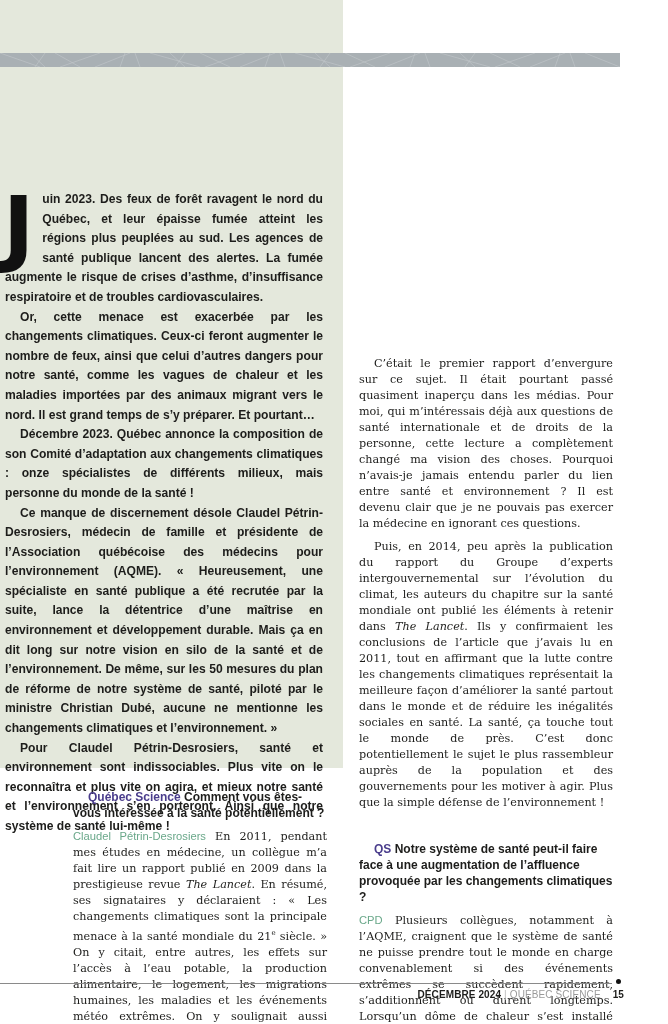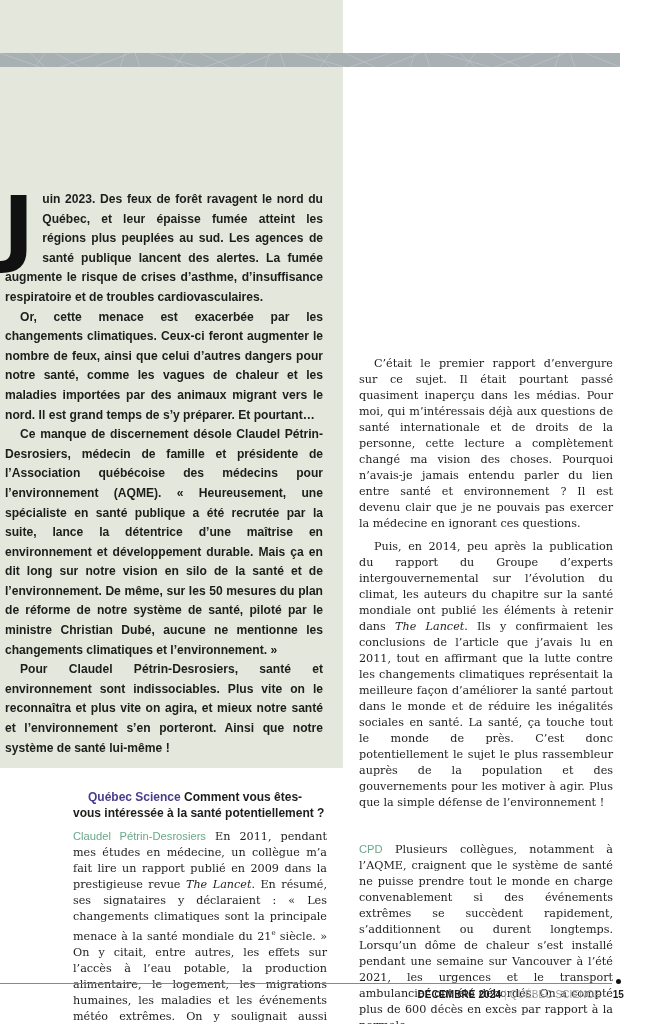--- a/index.html
+++ b/index.html
@@ -78,34 +78,36 @@
   <svg width="620" height="14" viewBox="0 0 620 14">
     <g stroke="#c3c8cb" stroke-width="0.6" fill="none">
       <path d="M0 0 L40 14 M30 0 L45 14 M45 0 L35 14 M55 0 L80 14 M60 14 L100 0 M95 14 L130 0 M120 14 L125 0 M135 0 L140 14 M150 0 L200 14 M170 0 L185 14 M185 0 L175 14 M200 0 L230 14 M205 14 L245 0 M240 14 L275 0 M265 14 L270 0 M280 0 L285 14 M295 0 L345 14 M315 0 L330 14 M330 0 L320 14 M345 0 L375 14 M350 14 L390 0 M385 14 L420 0 M410 14 L415 0 M425 0 L430 14 M440 0 L490 14 M460 0 L475 14 M475 0 L465 14 M490 0 L520 14 M495 14 L535 0 M530 14 L565 0 M555 14 L560 0 M570 0 L575 14 M585 0 L620 14"></path>
     </g>
   </svg>
 </div>
 
 <div class="intro">
   <p class="first"><span class="dropcap">J</span><span>uin 2023. Des feux de forêt ravagent le nord du Québec, et leur épaisse fumée atteint les régions plus peuplées au sud. Les agences de santé publique lancent des alertes. La fumée augmente le risque de crises d’asthme, d’insuffisance respiratoire et de troubles cardiovasculaires.</span></p>
   <p>Or, cette menace est exacerbée par les changements climatiques. Ceux-ci feront augmenter le nombre de feux, ainsi que celui d’autres dangers pour notre santé, comme les vagues de chaleur et les maladies importées par des animaux migrant vers le nord. Il est grand temps de s’y préparer. Et pourtant…</p>
+  <p>Décembre 2023. Québec annonce la composition de son Comité d’adaptation aux changements climatiques : onze spécialistes de différents milieux, mais personne du monde de la santé !</p>
   <p>Ce manque de discernement désole Claudel Pétrin-Desrosiers, médecin de famille et présidente de l’Association québécoise des médecins pour l’environnement (AQME). « Heureusement, une spécialiste en santé publique a été recrutée par la suite, lance la détentrice d’une maîtrise en environnement et développement durable. Mais ça en dit long sur notre vision en silo de la santé et de l’environnement. De même, sur les 50 mesures du plan de réforme de notre système de santé, piloté par le ministre Christian Dubé, aucune ne mentionne les changements climatiques et l’environnement. »</p>
   <p>Pour Claudel Pétrin-Desrosiers, santé et environnement sont indissociables. Plus vite on le reconnaîtra et plus vite on agira, et mieux notre santé et l’environnement s’en porteront. Ainsi que notre système de santé lui-même !</p>
 </div>
 
 <div class="col-left">
   <p class="q"><span class="tag">Québec Science</span><span> Comment vous êtes-vous intéressée à la santé potentiellement ?</span></p>
   <p class="noindent"><span class="speaker">Claudel Pétrin-Desrosiers</span><span> En 2011, pendant mes études en médecine, un collègue m’a fait lire un rapport publié en 2009 dans la prestigieuse revue </span><em>The Lancet</em><span>. En résumé, ses signataires y déclaraient : « Les changements climatiques sont la principale menace à la santé mondiale du 21</span><sup style="font-size:7px;">e</sup><span> siècle. » On y citait, entre autres, les effets sur l’accès à l’eau potable, la production alimentaire, le logement, les migrations humaines, les maladies et les événements météo extrêmes. On y soulignait aussi comment tout cela allait affecter de façon disproportionnée les régions les plus défavorisées du globe.</span></p>
 </div>
 
 <div class="col-right">
   <div style="height:32px;"></div>
   <p>C’était le premier rapport d’envergure sur ce sujet. Il était pourtant passé quasiment inaperçu dans les médias. Pour moi, qui m’intéressais déjà aux questions de santé internationale et de droits de la personne, cette lecture a complètement changé ma vision des choses. Pourquoi n’avais-je jamais entendu parler du lien entre santé et environnement ? Il est devenu clair que je ne pouvais pas exercer la médecine en ignorant ces questions.</p>
   <p><span>Puis, en 2014, peu après la publication du rapport du Groupe d’experts intergouvernemental sur l’évolution du climat, les auteurs du chapitre sur la santé mondiale ont publié les éléments à retenir dans </span><em>The Lancet</em><span>. Ils y confirmaient les conclusions de l’article que j’avais lu en 2011, tout en affirmant que la lutte contre les changements climatiques représentait la meilleure façon d’améliorer la santé partout dans le monde et de réduire les inégalités sociales en santé. La santé, ça touche tout le monde de près. C’est donc potentiellement le sujet le plus rassembleur auprès de la population et des gouvernements pour les motiver à agir. Plus que la simple défense de l’environnement !</span></p>
   <div class="gap"></div>
+  <p class="q"><span class="tag">QS</span><span> Notre système de santé peut-il faire face à une augmentation de l’affluence provoquée par les changements climatiques ?</span></p>
   <p class="noindent"><span class="speaker">CPD</span><span> Plusieurs collègues, notamment à l’AQME, craignent que le système de santé ne puisse prendre tout le monde en charge convenablement si des événements extrêmes se succèdent rapidement, s’additionnent ou durent longtemps. Lorsqu’un dôme de chaleur s’est installé pendant une semaine sur Vancouver à l’été 2021, les urgences et le transport ambulancier ont été débordés. On a compté plus de 600 décès en excès par rapport à la normale.</span></p>
   <p>Mais ce n’est pas qu’une question de nombre de patients. Les changements climatiques affectent directement le système de santé. Ainsi, pendant les feux de l’été 2023, lorsque les flammes se sont approchées de Sept-Îles, il a fallu fermer</p>
 </div>
 
 <div class="footer-rule"></div>
 <div class="footer-dot"></div>
 <div class="footer">
   <span class="date">DÉCEMBRE 2024</span><span class="sep">|</span><span class="mag">QUÉBEC SCIENCE</span><span class="page">15</span>
 </div>
 

